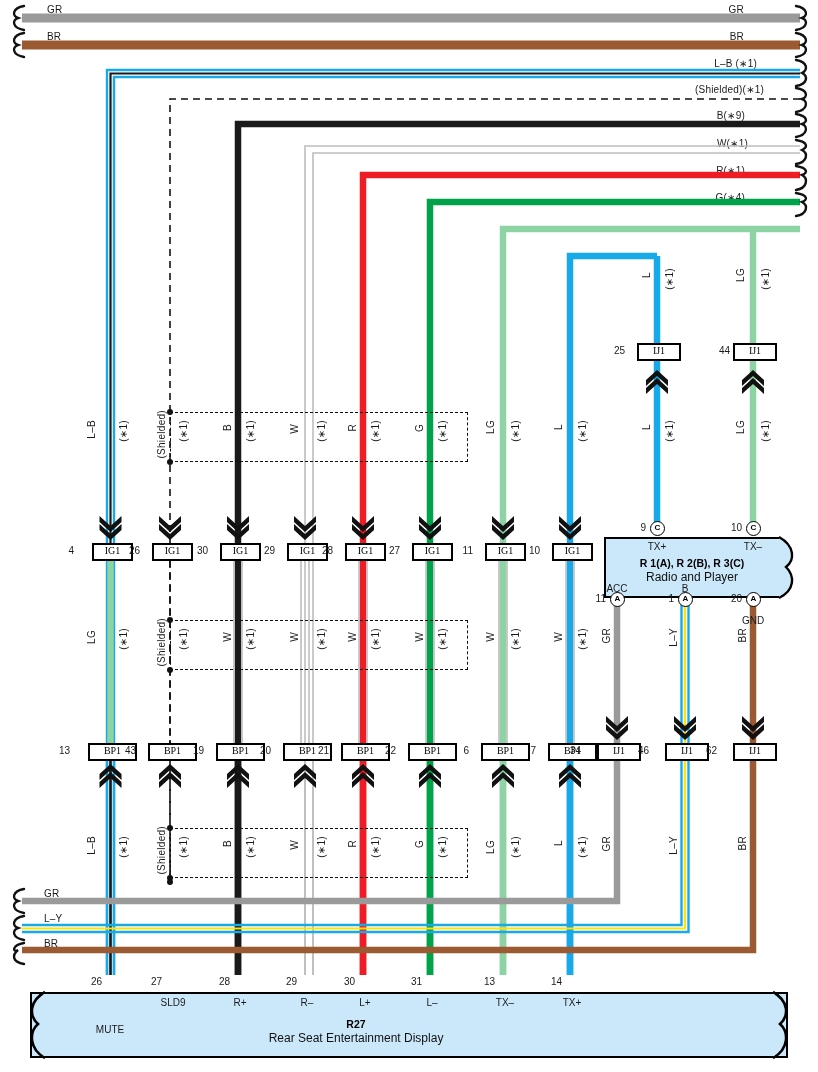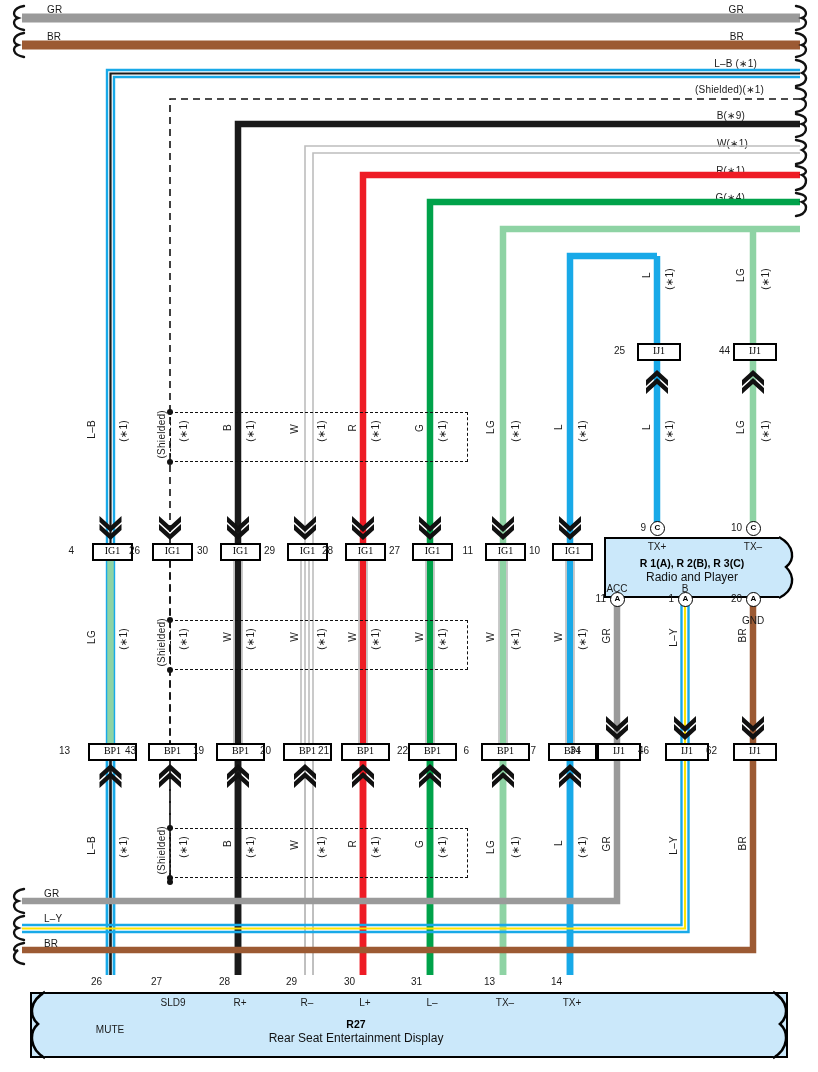--- a/index.html
+++ b/index.html
@@ -286,21 +286,21 @@
   <div class="connnum" style="left:52px;top:745px;width:18px;">13</div>
   <div class="conn" style="left:88px;top:743px;width:45px;">BP1</div>
   <div class="connnum" style="left:118px;top:745px;width:18px;">43</div>
   <div class="conn" style="left:148px;top:743px;width:45px;">BP1</div>
   <div class="connnum" style="left:186px;top:745px;width:18px;">19</div>
   <div class="conn" style="left:216px;top:743px;width:45px;">BP1</div>
   <div class="connnum" style="left:253px;top:745px;width:18px;">20</div>
   <div class="conn" style="left:283px;top:743px;width:45px;">BP1</div>
   <div class="connnum" style="left:311px;top:745px;width:18px;">21</div>
   <div class="conn" style="left:341px;top:743px;width:45px;">BP1</div>
-  <div class="connnum" style="left:390px;top:745px;width:18px;">22</div>
+  <div class="connnum" style="left:378px;top:745px;width:18px;">22</div>
   <div class="conn" style="left:408px;top:743px;width:45px;">BP1</div>
   <div class="connnum" style="left:451px;top:745px;width:18px;">6</div>
   <div class="conn" style="left:481px;top:743px;width:45px;">BP1</div>
   <div class="connnum" style="left:518px;top:745px;width:18px;">7</div>
   <div class="conn" style="left:548px;top:743px;width:45px;">BP1</div>
 
   <div class="connnum" style="left:607px;top:345px;width:18px;">25</div>
   <div class="conn" style="left:637px;top:343px;width:40px;">IJ1</div>
   <div class="connnum" style="left:712px;top:345px;width:18px;">44</div>
   <div class="conn" style="left:733px;top:343px;width:40px;">IJ1</div>

